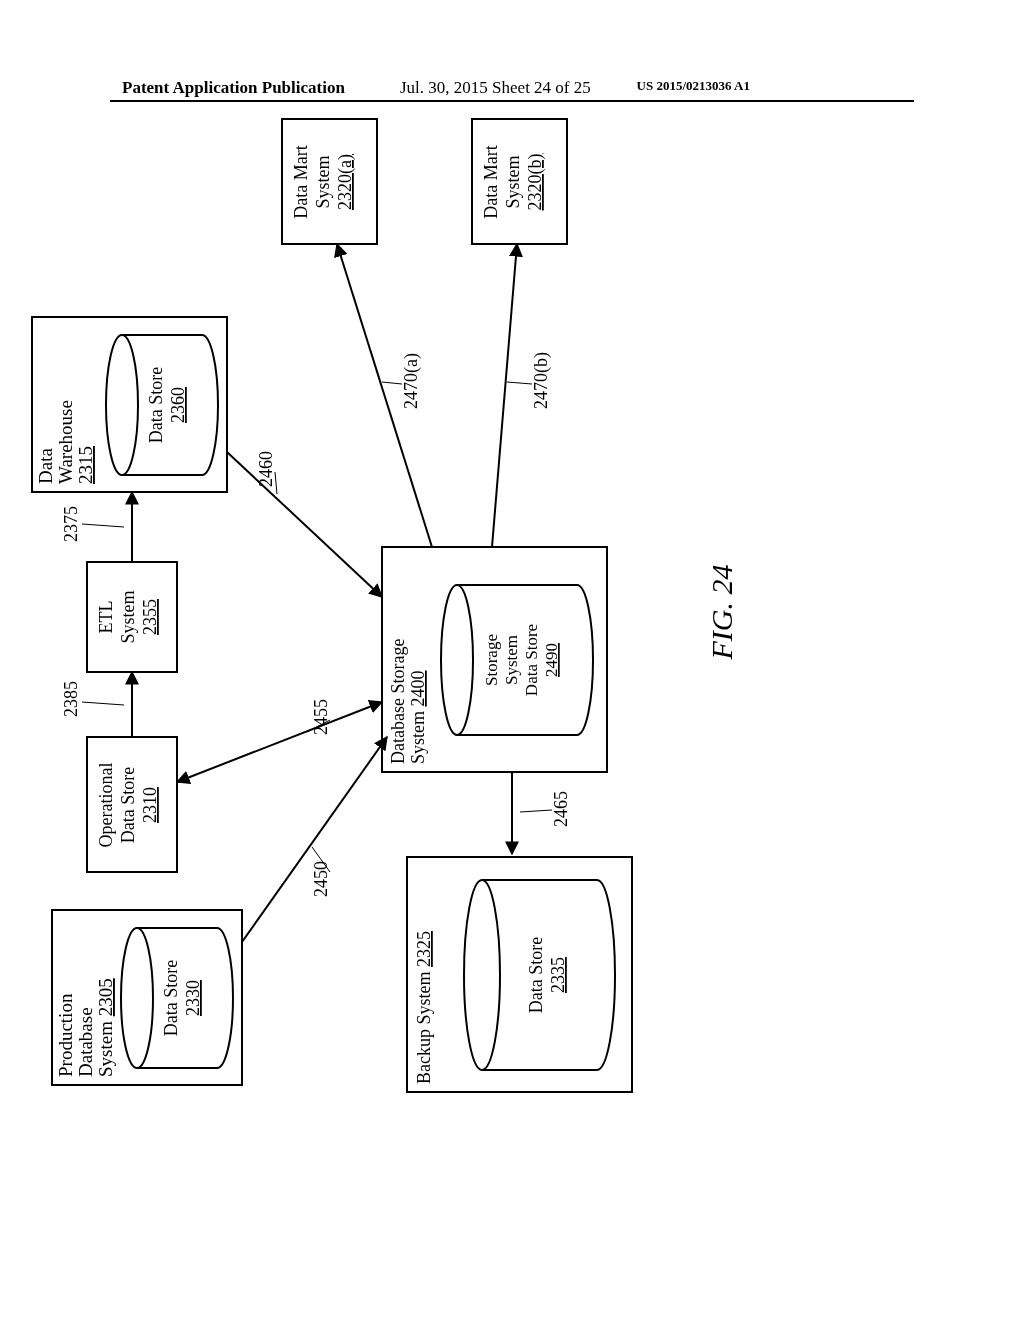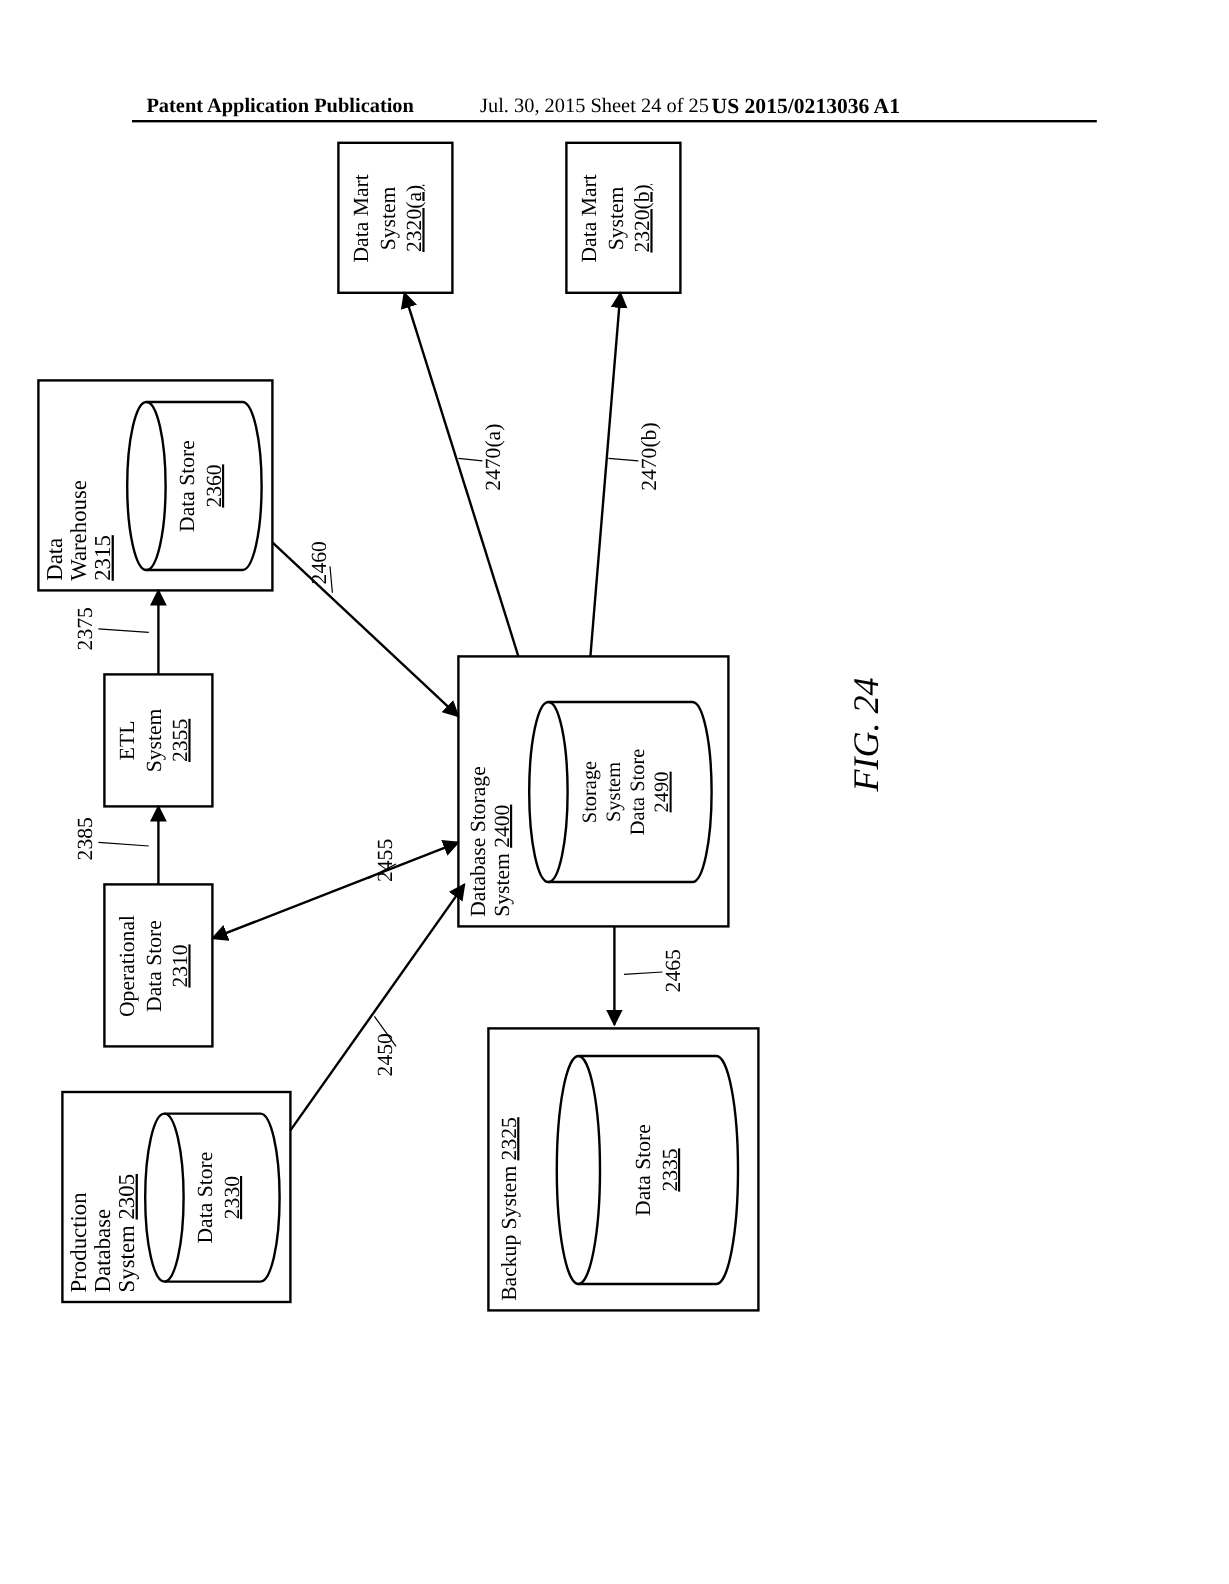--- a/index.html
+++ b/index.html
@@ -27,21 +27,21 @@
   .header .mid {
     position: absolute;
     left: 400px;
     font-size: 17px;
     text-align: right;
   }
   .header .right {
     position: absolute;
     right: 118px;
     font-weight: bold;
-    font-size: 18px;
+    font-size: 13px;
   }
   .hr {
     position: absolute;
     top: 100px;
     left: 110px;
     width: 804px;
     height: 0;
     border-top: 2px solid #000;
   }
   svg.diagram {

